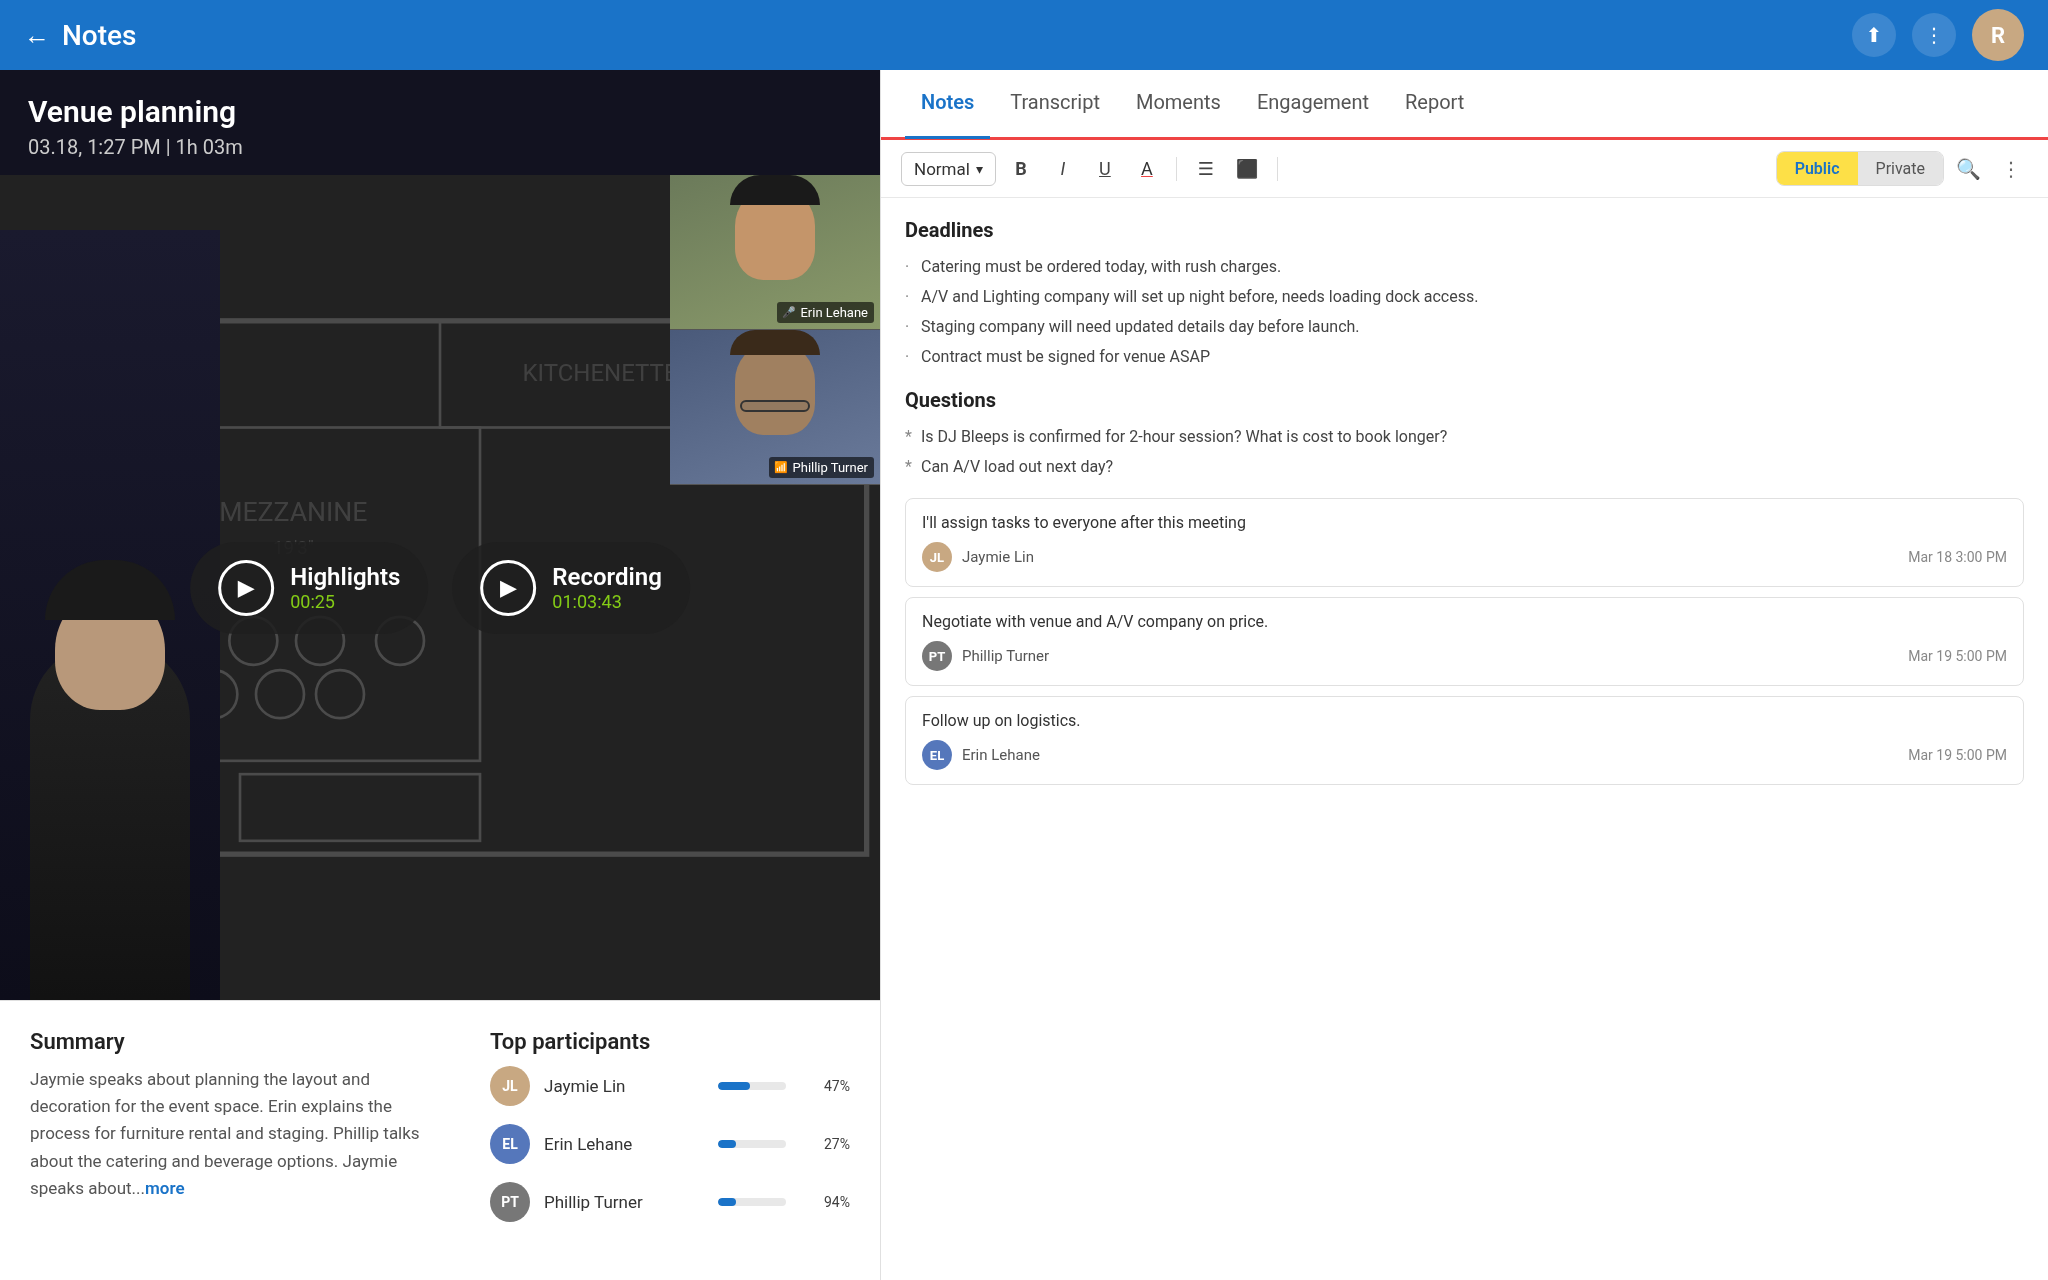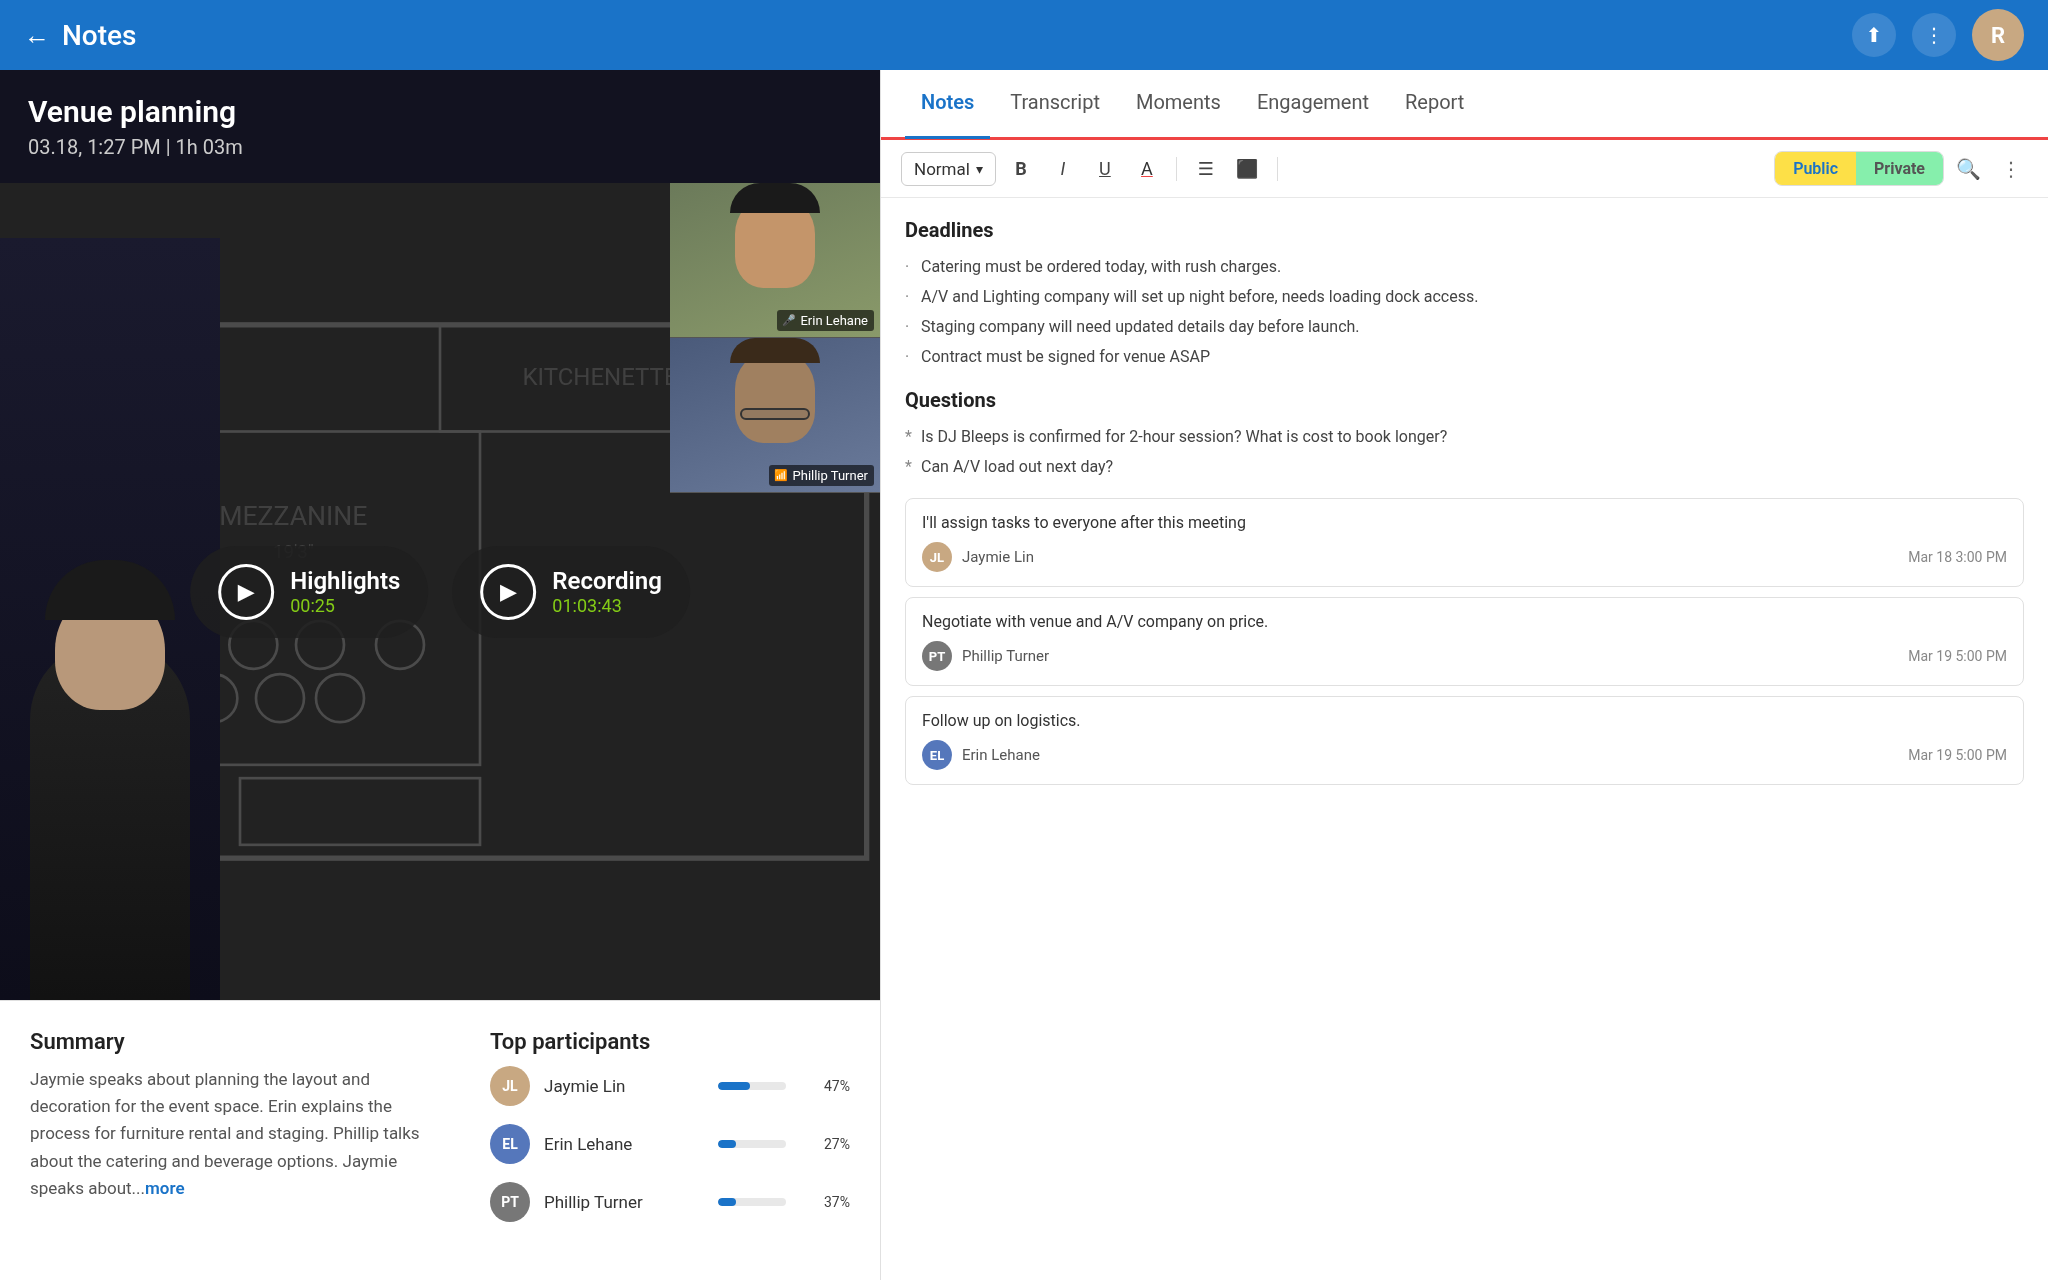--- a/index.html
+++ b/index.html
@@ -70,21 +70,21 @@
     
     .left-panel {
       flex: 0 0 880px;
       background: #1a1a2e;
       position: relative;
       display: flex;
       flex-direction: column;
     }
 
     .meeting-info {
-      padding: 24px 28px 24px;
+      padding: 24px 28px 16px;
       color: white;
       background: rgba(0,0,0,0.3);
     }
     .meeting-title {
       font-size: 30px;
       font-weight: 600;
       margin-bottom: 6px;
     }
     .meeting-meta {
       font-size: 20px;
@@ -324,23 +324,22 @@
       display: flex;
       border: 1px solid #ddd;
       border-radius: 8px;
       overflow: hidden;
       margin-left: auto;
     }
     .vis-btn {
       padding: 7px 18px;
       font-size: 16px;
       cursor: pointer;
-      background: #86efac;
+      background: #e5e5e5;
       color: #555;
-      font-weight: bold;
     }
     .vis-btn.active {
       background: #fde047;
       color: #1a73c8;
       font-weight: 600;
     }
     .toolbar-icon {
       width: 34px;
       height: 34px;
       display: flex;
@@ -589,21 +588,21 @@
                 <div class="participant-bar" style="width: 27%;"></div>
               </div>
               <span class="participant-pct">27%</span>
             </div>
             <div class="participant-row">
               <div class="participant-avatar" style="background: rgb(119, 119, 119); display: flex; align-items: center; justify-content: center; color: white; font-weight: bold; font-size: 14px;">PT</div>
               <span class="participant-name">Phillip Turner</span>
               <div class="participant-bar-container">
                 <div class="participant-bar" style="width: 26%;"></div>
               </div>
-              <span class="participant-pct">37%</span>
+              <span class="participant-pct">94%</span>
             </div>
           </div>
       </div>
     </div>
 
   </div>
 
   <div class="right-panel">
 
     <div class="tabs-bar" id="tabs-bar">

